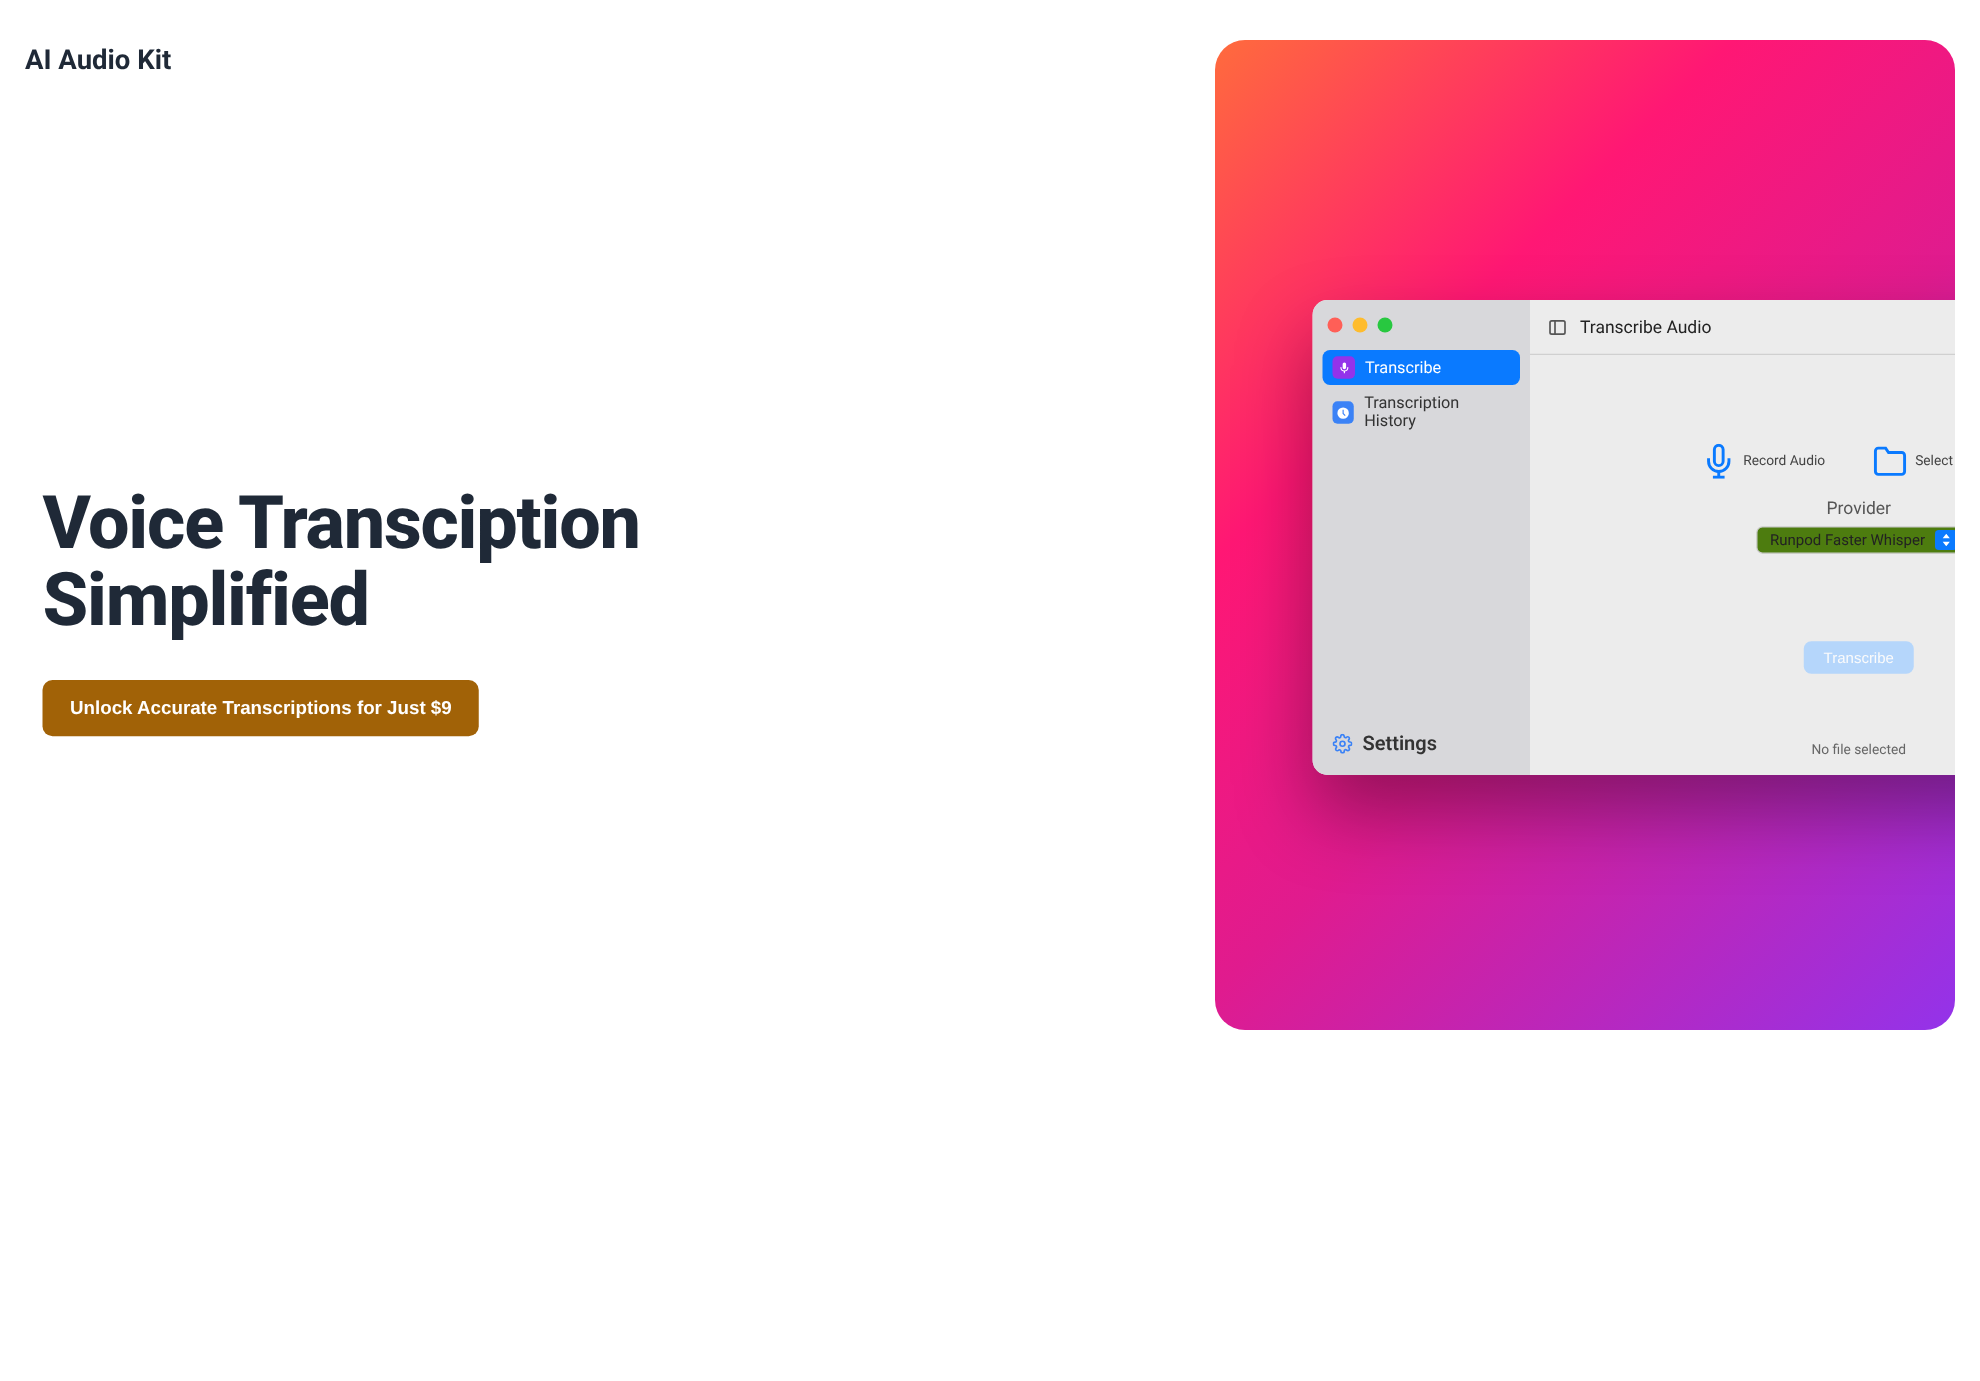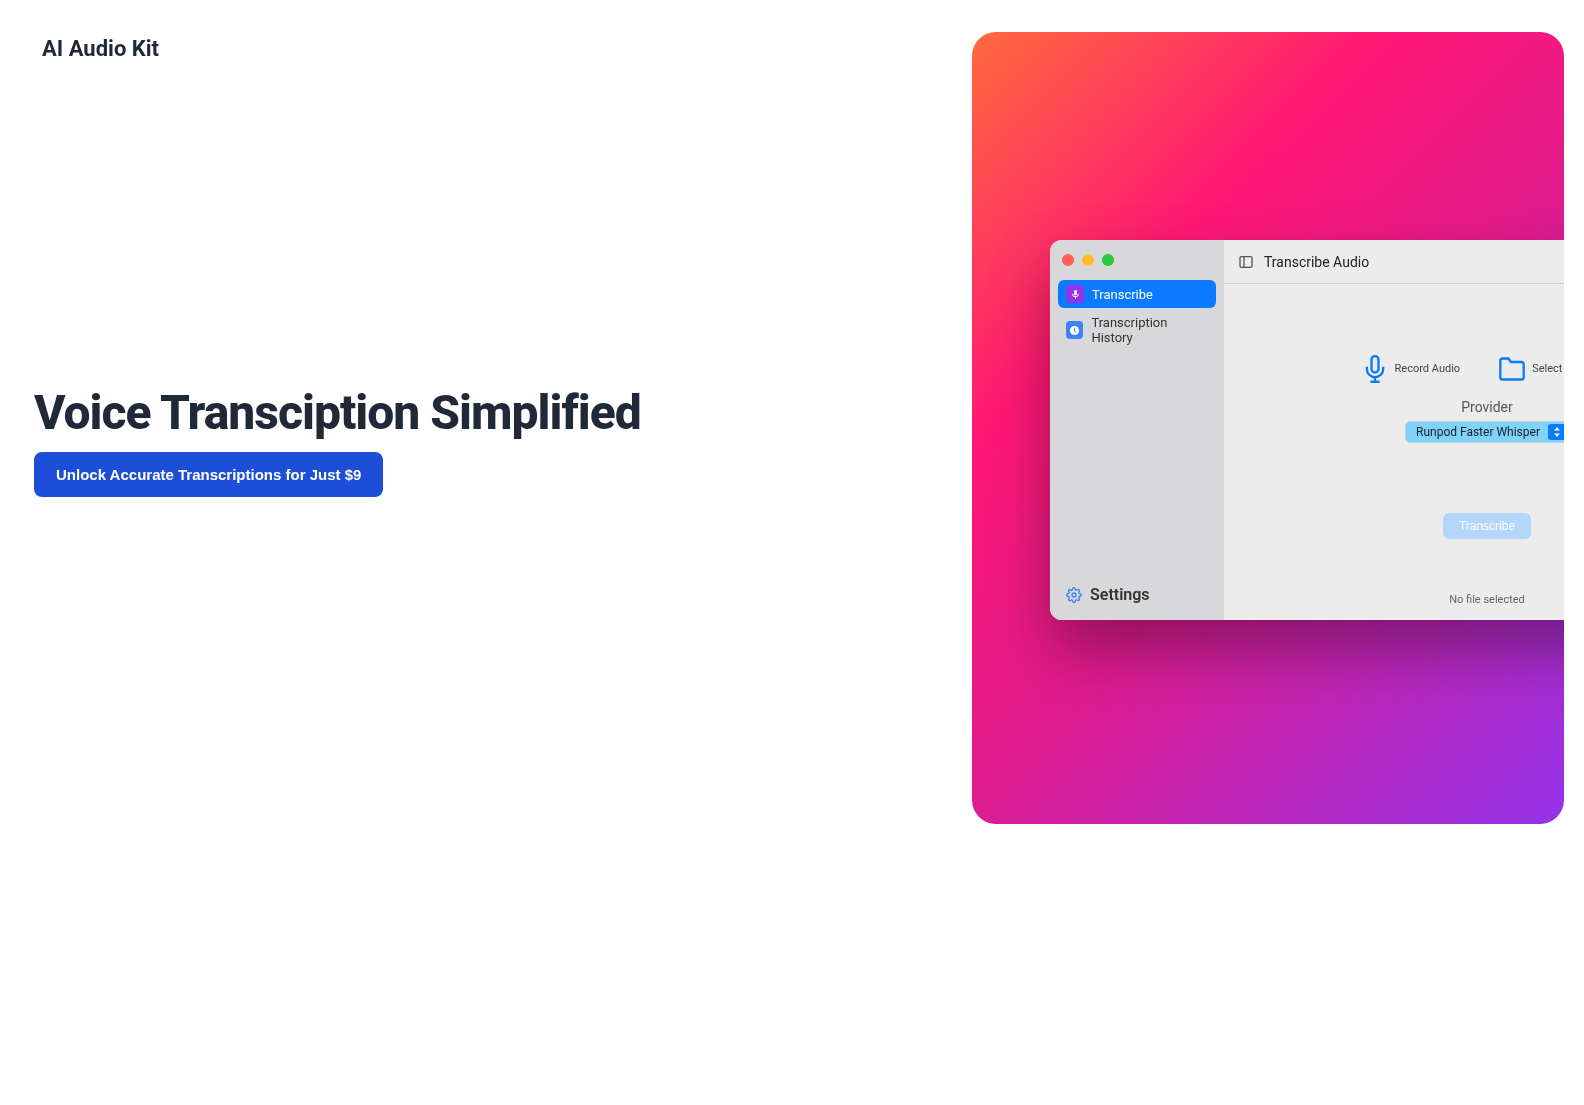--- a/index.html
+++ b/index.html
@@ -11,50 +11,50 @@
       font-family: -apple-system, BlinkMacSystemFont, 'Segoe UI', Roboto, sans-serif;
       background: #fff;
       width: 1584px;
       height: 1105px;
       overflow: hidden;
       position: relative;
     }
     .logo {
       position: absolute;
       top: 36px;
-      left: 42px;
+      left: 20px;
       font-size: 22px;
       font-weight: 700;
       color: #1f2937;
     }
     .hero-content {
       position: absolute;
       left: 34px;
       top: 388px;
       width: 620px;
     }
     .headline {
-      font-size: 48px;
+      font-size: 59px;
       font-weight: 800;
       color: #1f2937;
       line-height: 1.05;
       letter-spacing: -1px;
-      margin-bottom: 14px;
+      margin-bottom: 32px;
     }
     .feature-list {
       list-style: none;
       margin-bottom: 28px;
     }
     .feature-list li {
       font-size: 16px;
       color: #374151;
       line-height: 1.8;
     }
     .cta-button {
-      background: #1d4ed8;
+      background: #a16207;
       color: #fff;
       border: none;
       padding: 14px 22px;
       font-size: 15px;
       font-weight: 600;
       border-radius: 8px;
       cursor: pointer;
     }
     .showcase {
       position: absolute;
@@ -190,21 +190,21 @@
       font-size: 11px;
       color: #444;
     }
     .provider-label {
       font-size: 14px;
       color: #555;
       margin-bottom: 6px;
       margin-top: 4px;
     }
     .provider-select {
-      background: #7dd3fc;
+      background: #4d7c0f;
       border: 1px solid #ccc;
       border-radius: 5px;
       padding: 3px 28px 3px 10px;
       font-size: 12px;
       color: #222;
       position: relative;
       cursor: pointer;
       display: flex;
       align-items: center;
     }

